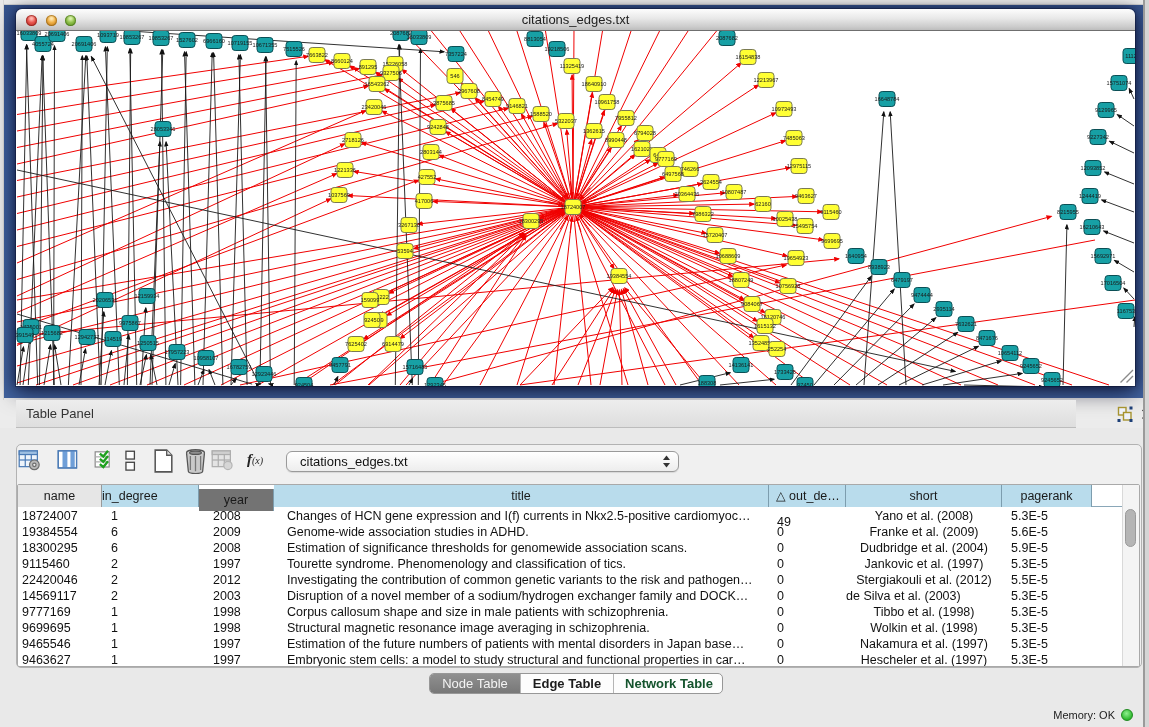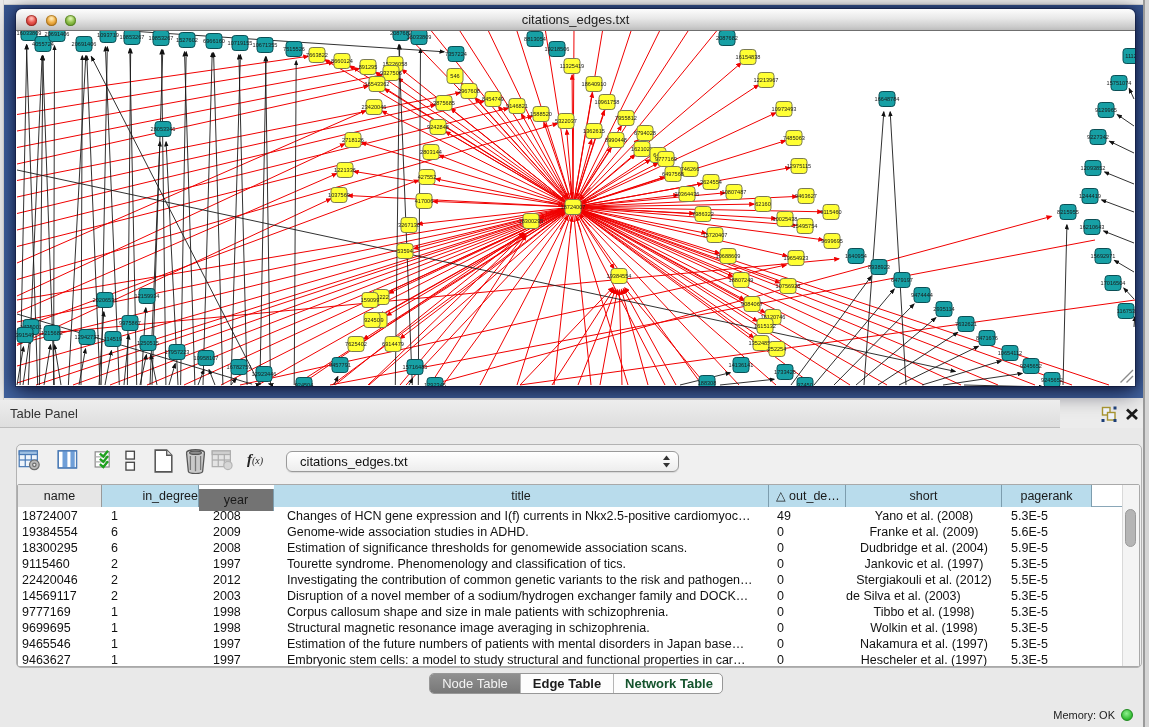--- a/index.html
+++ b/index.html
@@ -792,21 +792,21 @@
           </g>
           <g>
             <rect x="364.0" y="312.5" width="16" height="15" rx="3.2" fill="#ffff33" stroke="#7a7a52" stroke-width="1"></rect>
             <text x="372.0" y="322.0" font-family="Liberation Sans,sans-serif" font-size="5.6" fill="#1c1c1c" text-anchor="middle">92450</text>
           </g>
           <path d="M1120.5 382.5L1133 370M1126.5 382.5L1133 376" stroke="#8a8a8a" stroke-width="1.4" fill="none"></path>
         </svg>
       </div>
 </div>
 
-<div style="position:absolute;left:0;top:400px;width:1060px;height:28px;background:linear-gradient(#ededed,#dedede);border-bottom:1px solid #bcbcbc">
+<div style="position:absolute;left:16px;top:400px;width:1060px;height:28px;background:linear-gradient(#ededed,#dedede);border-bottom:1px solid #bcbcbc">
   <div style="position:absolute;left:10px;top:0;height:28px;line-height:28px;font-size:13px;color:#333">Table Panel</div>
   <svg style="position:absolute;left:1101px;top:6px" width="17" height="17" viewBox="0 0 17 17">
         <rect x="1.5" y="1.5" width="7.5" height="7.5" fill="#eef2fa" stroke="#a6932f" stroke-width="1.4"></rect>
         <rect x="6.5" y="6.5" width="7.5" height="7.5" fill="#eef2fa" stroke="#a6932f" stroke-width="1.4"></rect>
         <rect x="12.5" y="0.5" width="3" height="3" fill="#1d3f77"></rect>
         <rect x="0.5" y="13" width="3" height="3" fill="#1d3f77"></rect>
         <rect x="12.5" y="13" width="3" height="3" fill="#1d3f77"></rect>
       </svg>
   <svg style="position:absolute;left:1124px;top:6px" width="16" height="16" viewBox="0 0 16 16">
         <path d="M3 3.5l10 9.5M13 3.5L3 13" stroke="#1a1a1a" stroke-width="2.7"></path>
@@ -868,34 +868,34 @@
   <div style="position:absolute;left:13px;top:0;height:19px;line-height:19px;font-size:13px;color:#111">citations_edges.txt</div>
   <svg style="position:absolute;right:7px;top:3px" width="9" height="13" viewBox="0 0 9 13">
         <path d="M4.5 0.5L8 5H1z" fill="#333"></path>
         <path d="M4.5 12.5L1 8h7z" fill="#333"></path>
       </svg>
 </div>
 
 <div style="position:absolute;left:17px;top:484px;width:1123px;height:183px;background:#fff;border:1px solid #a9a9a9;border-radius:2px;overflow:hidden">
   <div style="position:absolute;left:0;top:0;width:1104px;height:22px;border-bottom:1px solid #8aa7b8;font-size:12.5px;color:#1a1a1a">
         <div style="position:absolute;left:0px;top:0;width:84px;height:22px;background:#e6e6e6;border-right:1px solid #999;line-height:22px;text-align:center;overflow:hidden">name</div>
-        <div style="position:absolute;left:84px;top:0;width:97px;height:22px;background:#b9dcec;border-right:1px solid #7d9dae;line-height:22px;text-align:right;overflow:hidden">in_degree</div>
+        <div style="position:absolute;left:84px;top:0;width:97px;height:22px;background:#b9dcec;border-right:1px solid #7d9dae;line-height:22px;text-align:left;overflow:hidden">in_degree</div>
         <div style="position:absolute;left:181px;top:4px;width:75px;height:22px;background:#737373;border-right:1px solid #7d9dae;line-height:22px;text-align:center;overflow:hidden">year</div>
         <div style="position:absolute;left:256px;top:0;width:495px;height:22px;background:#b9dcec;border-right:1px solid #7d9dae;line-height:22px;text-align:center;overflow:hidden">title</div>
         <div style="position:absolute;left:751px;top:0;width:77px;height:22px;background:#b9dcec;border-right:1px solid #7d9dae;line-height:22px;text-align:left;padding-left:7px;overflow:hidden">△ out_de…</div>
         <div style="position:absolute;left:828px;top:0;width:156px;height:22px;background:#b9dcec;border-right:1px solid #7d9dae;line-height:22px;text-align:center;overflow:hidden">short</div>
         <div style="position:absolute;left:984px;top:0;width:90px;height:22px;background:#b9dcec;border-right:1px solid #7d9dae;line-height:22px;text-align:center;overflow:hidden">pagerank</div>
       </div>
   <div style="position:absolute;left:0;top:23px;width:1104px;height:160px;font-size:12.5px;color:#111">
         <div style="position:absolute;left:0;top:0px;width:1104px;height:16px">
           <div style="position:absolute;left:4px;top:0px;width:80px;height:16px;line-height:16px;overflow:hidden;white-space:nowrap">18724007</div>
           <div style="position:absolute;left:93px;top:0px;width:88px;height:16px;line-height:16px;overflow:hidden;white-space:nowrap">1</div>
           <div style="position:absolute;left:195px;top:0px;width:61px;height:16px;line-height:16px;overflow:hidden;white-space:nowrap">2008</div>
           <div style="position:absolute;left:269px;top:0px;width:482px;height:16px;line-height:16px;overflow:hidden;white-space:nowrap">Changes of HCN gene expression and I(f) currents in Nkx2.5-positive cardiomyoc…</div>
-          <div style="position:absolute;left:759px;top:0px;width:69px;height:16px;line-height:16px;overflow:hidden;white-space:nowrap">49</div>
+          <div style="position:absolute;left:759px;top:6px;width:69px;height:16px;line-height:16px;overflow:hidden;white-space:nowrap">49</div>
           <div style="position:absolute;left:828px;top:0px;width:156px;height:16px;line-height:16px;text-align:center;overflow:hidden;white-space:nowrap">Yano et al. (2008)</div>
           <div style="position:absolute;left:993px;top:0px;width:81px;height:16px;line-height:16px;overflow:hidden;white-space:nowrap">5.3E-5</div>
         </div>
         <div style="position:absolute;left:0;top:16px;width:1104px;height:16px">
           <div style="position:absolute;left:4px;top:0px;width:80px;height:16px;line-height:16px;overflow:hidden;white-space:nowrap">19384554</div>
           <div style="position:absolute;left:93px;top:0px;width:88px;height:16px;line-height:16px;overflow:hidden;white-space:nowrap">6</div>
           <div style="position:absolute;left:195px;top:0px;width:61px;height:16px;line-height:16px;overflow:hidden;white-space:nowrap">2009</div>
           <div style="position:absolute;left:269px;top:0px;width:482px;height:16px;line-height:16px;overflow:hidden;white-space:nowrap">Genome-wide association studies in ADHD.</div>
           <div style="position:absolute;left:759px;top:0px;width:69px;height:16px;line-height:16px;overflow:hidden;white-space:nowrap">0</div>
           <div style="position:absolute;left:828px;top:0px;width:156px;height:16px;line-height:16px;text-align:center;overflow:hidden;white-space:nowrap">Franke et al. (2009)</div>

